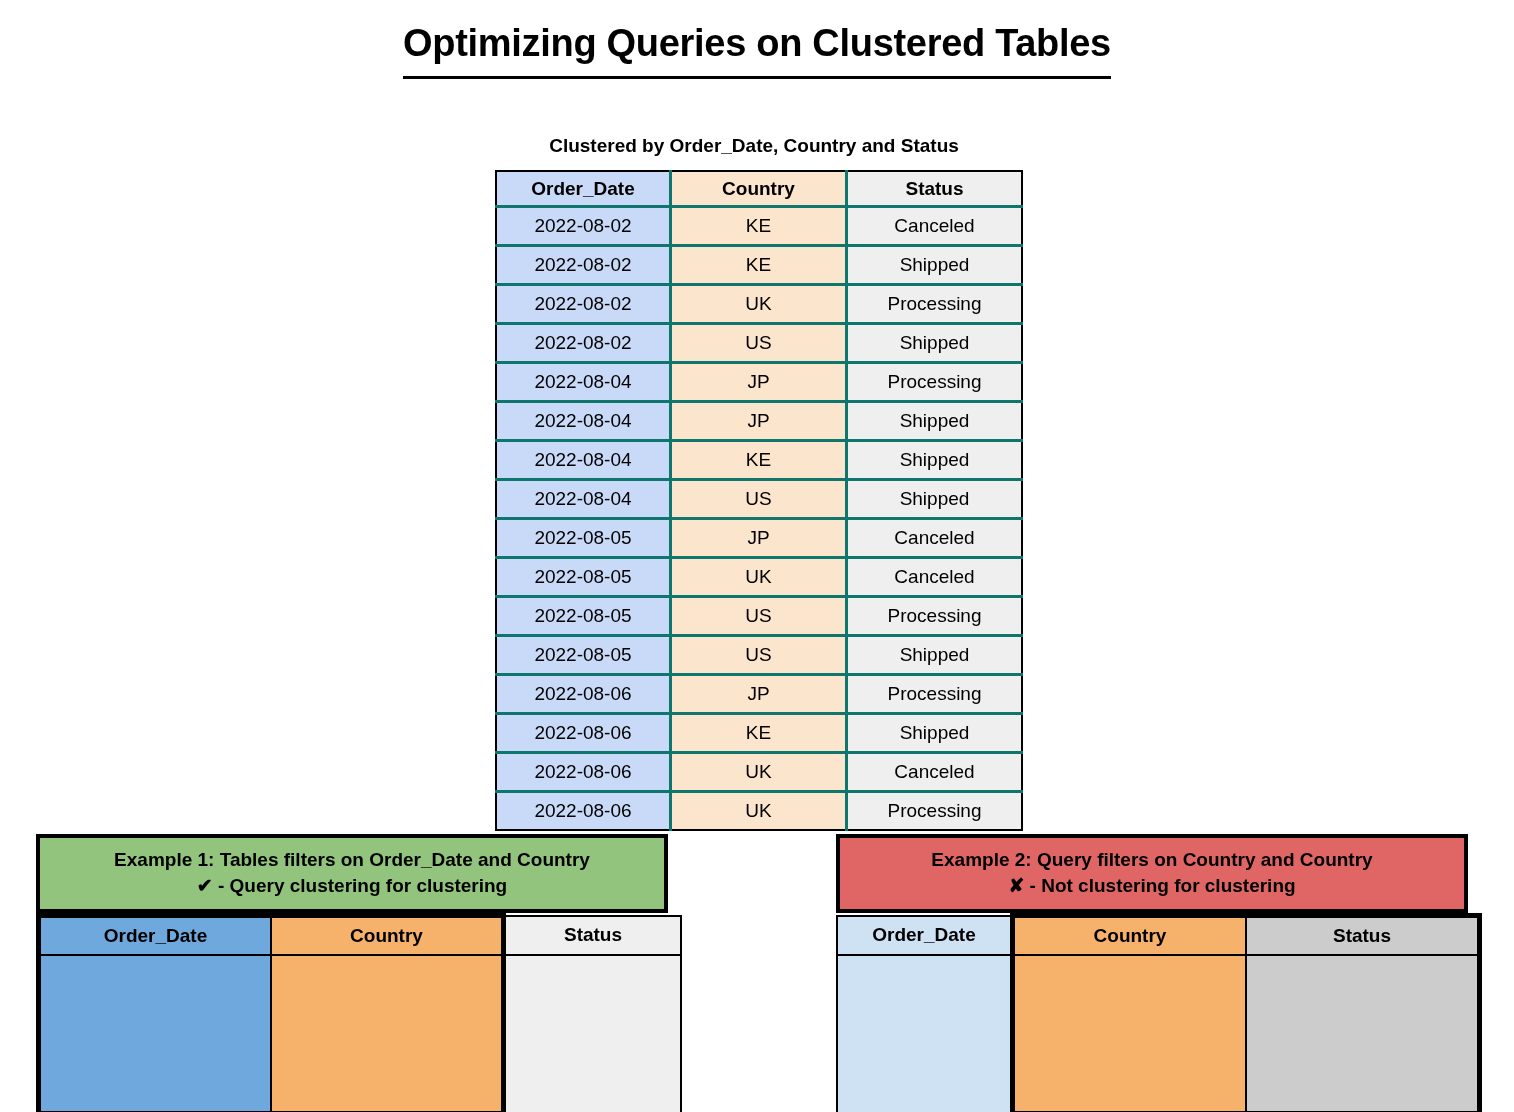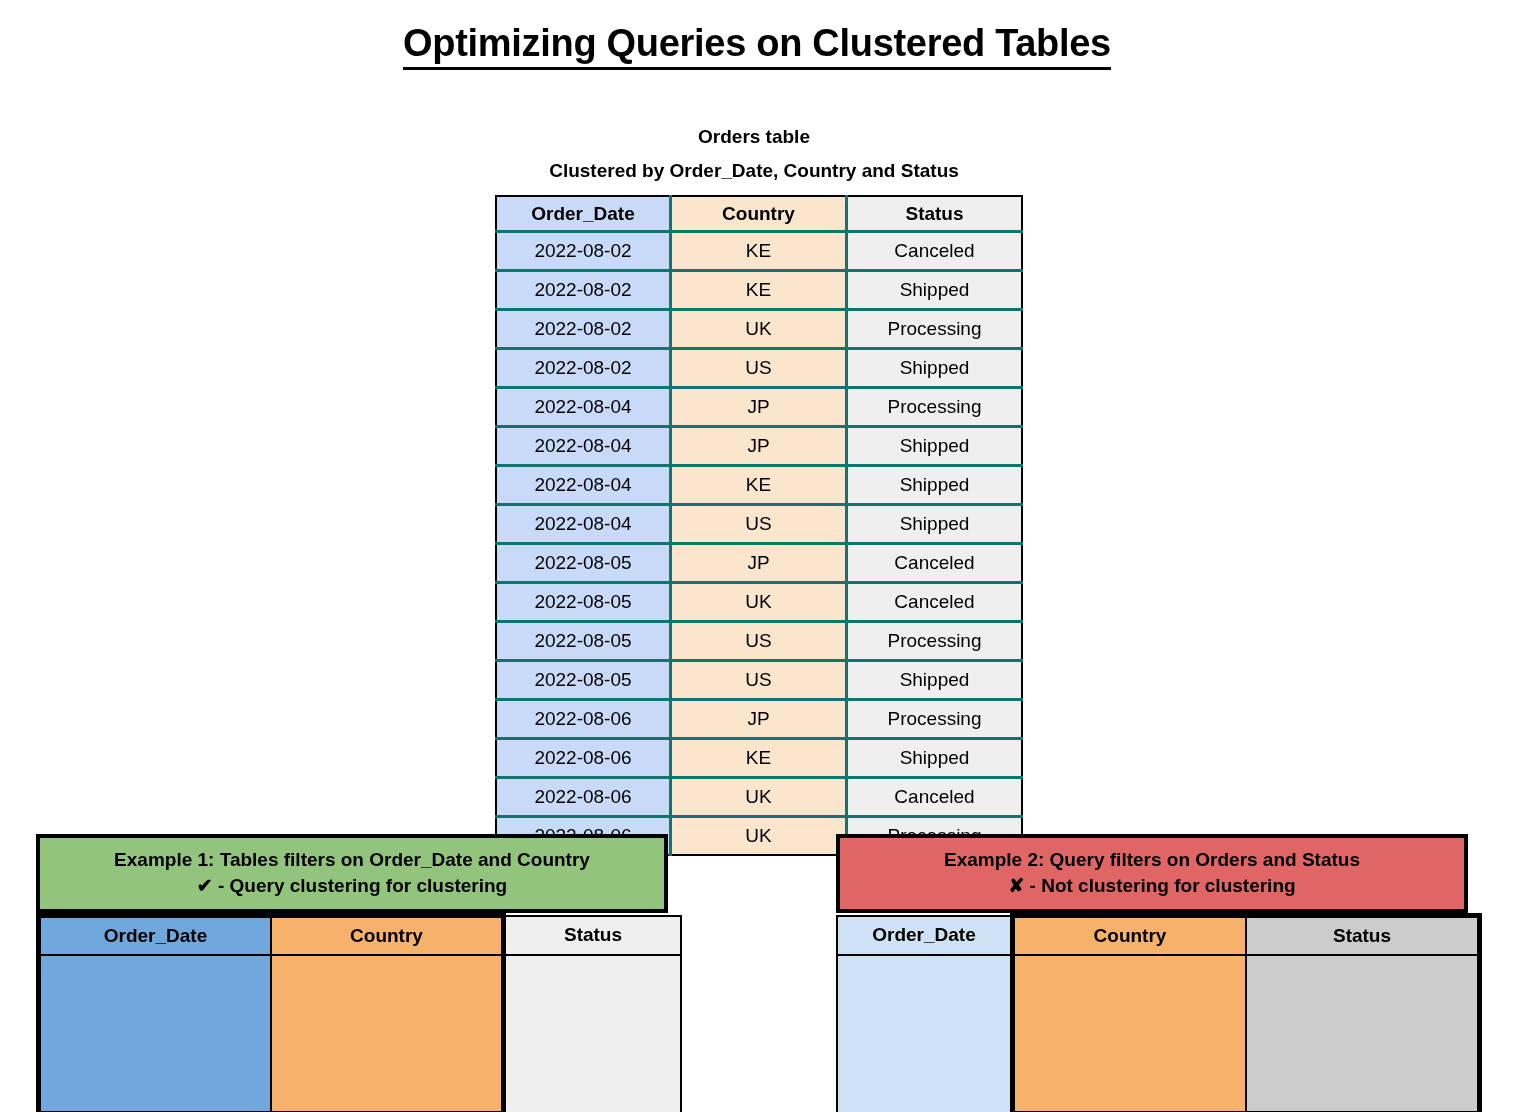--- a/index.html
+++ b/index.html
@@ -22,21 +22,21 @@
     top: 22px;
     left: 0;
     width: 1514px;
     text-align: center;
     font-size: 38px;
     font-weight: bold;
     letter-spacing: -0.3px;
   }
   #page-title .title-text {
     border-bottom: 3px solid #000;
-    padding-bottom: 3px;
+    padding-bottom: 12px;
   }
 
   
   #orders-block {
     position: absolute;
     left: 495px;
     top: 124px;
     width: 518px;
   }
   #orders-caption {
@@ -145,21 +145,20 @@
   .mark { font-weight: bold; }
 </style>
 </head>
 <body>
 
 <div id="page-title">
   <span class="title-text">Optimizing Queries on Clustered Tables</span>
 </div>
 
 <div id="orders-block">
-  <div id="orders-caption">Orders table</div>
   <div id="orders-subcaption">Clustered by Order_Date, Country and Status</div>
 
   <table class="orders">
     <thead>
       <tr class="header-row">
         <th class="col-date edge-l">Order_Date</th>
         <th class="col-ctry">Country</th>
         <th class="col-stat edge-r">Status</th>
       </tr>
     </thead>
@@ -269,21 +268,21 @@
         <td class="c-date hi-left hi-bottom"></td>
         <td class="c-ctry hi-bottom hi-right"></td>
         <td class="c-stat thin"></td>
       </tr>
     </tbody>
   </table>
 </div>
 
 <div class="example" id="example-2">
   <div class="example-header">
-    <div>Example 2: Query filters on Orders and Status</div>
+    <div>Example 2: Query filters on Country and Country</div>
     <div>
       <span class="mark">✘</span>
       <span>- Not clustering for clustering</span>
     </div>
   </div>
   <table class="example-table" id="ex2-table">
     <thead>
       <tr>
         <th class="c-date thin">Order_Date</th>
         <th class="c-ctry hi-left hi-top">Country</th>

